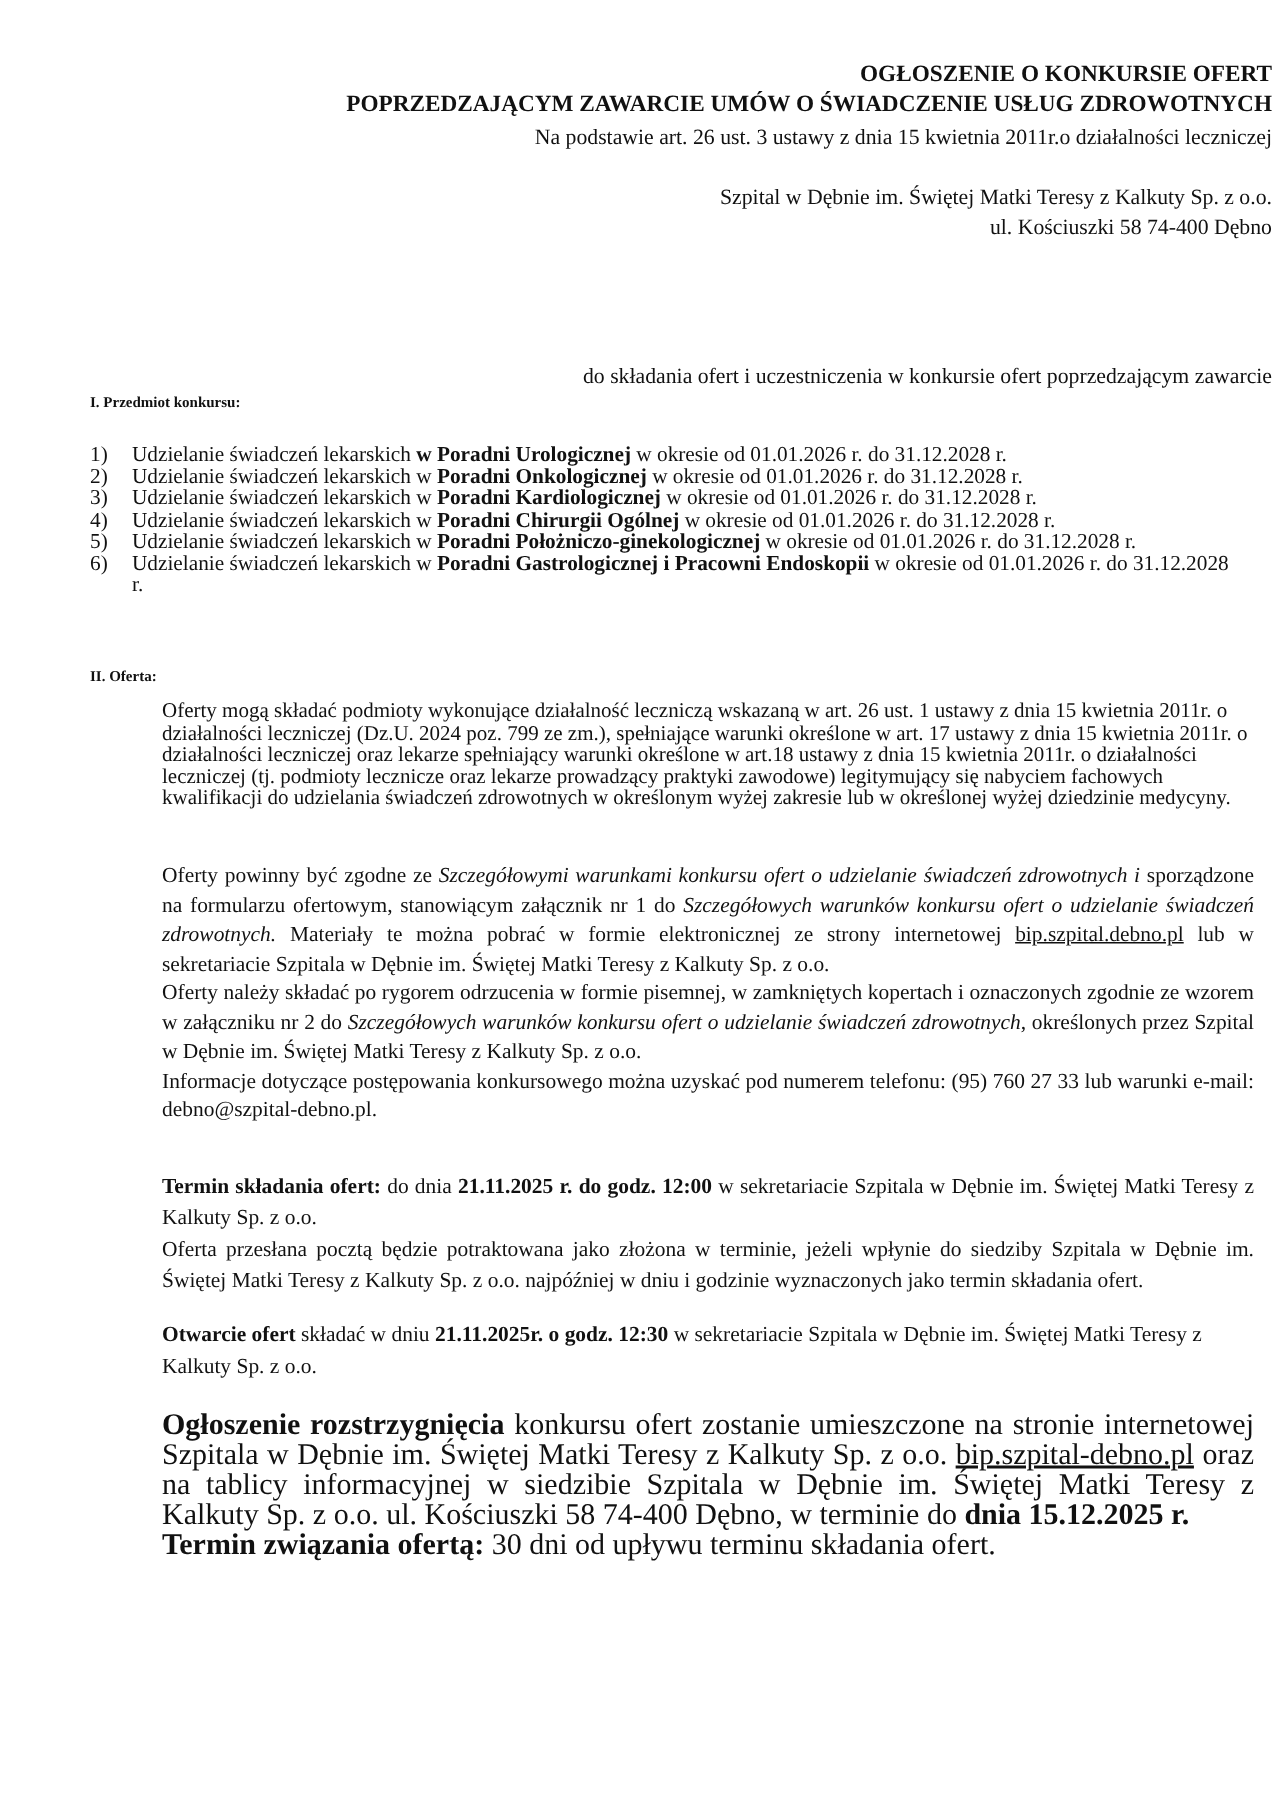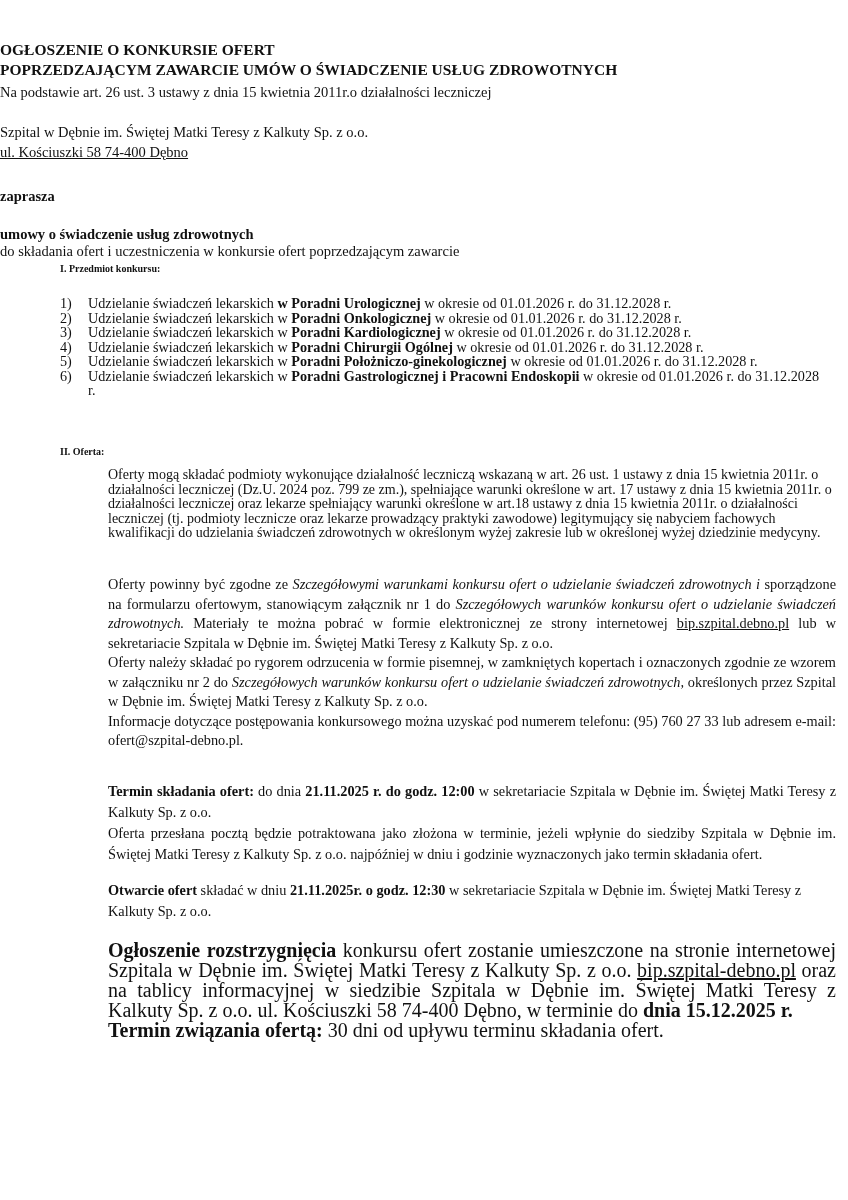--- a/index.html
+++ b/index.html
@@ -1,28 +1,28 @@
 <!DOCTYPE html>
 <html><head>
 <meta charset="utf-8">
 <style>
   html, body { margin: 0; padding: 0; background: #ffffff; }
   body { width: 848px; height: 1200px; position: relative; overflow: hidden;
          font-family: "Liberation Serif", "DejaVu Serif", serif; color: #111; }
   .page { position: absolute; left: 0; top: 0; width: 848px; height: 1200px; }
-  .hdr { position: absolute; left: 0; width: 848px; text-align: left; }
+  .hdr { position: absolute; left: 0; width: 848px; text-align: right; }
   .b { font-weight: bold; }
   .i { font-style: italic; }
   .u { text-decoration: underline; }
   .t1 { top: 41px; font-size: 15.5px; font-weight: bold; }
   .t2 { top: 61px; font-size: 15.5px; font-weight: bold; }
   .t3 { top: 84px; font-size: 14.5px; }
   .t4 { top: 104px; font-size: 14.5px; }
   .t5 { top: 124px; font-size: 14.5px; }
-  .t6 { top: 144px; font-size: 14.5px; text-decoration: underline; }
+  .t6 { top: 144px; font-size: 14.5px; }
   .inv1 { top: 188px; font-size: 14.5px; font-weight: bold; }
   .inv2 { top: 207px; font-size: 14.5px; font-weight: normal; margin-top: 36px; }
   .inv3 { top: 226px; font-size: 14.5px; font-weight: bold; }
 
   .sec-title { position: absolute; left: 60px; font-size: 10px; font-weight: bold; }
   .s1 { top: 263px; }
   .s2 { top: 446px; }
 
   .list { position: absolute; left: 60px; top: 296px; width: 760px; font-size: 14.2px; line-height: 14.5px;
           font-family: "Liberation Serif", serif; }
@@ -41,23 +41,21 @@
 <body>
 
 <div class="page">
 
   <div class="hdr t1">OGŁOSZENIE O KONKURSIE OFERT</div>
   <div class="hdr t2">POPRZEDZAJĄCYM ZAWARCIE UMÓW O ŚWIADCZENIE USŁUG ZDROWOTNYCH</div>
   <div class="hdr t3">Na podstawie art. 26 ust. 3 ustawy z dnia 15 kwietnia 2011r.o działalności leczniczej</div>
   <div class="hdr t5">Szpital w Dębnie im. Świętej Matki Teresy z Kalkuty Sp. z o.o.</div>
   <div class="hdr t6">ul. Kościuszki 58 74-400 Dębno</div>
 
-  <div class="hdr inv1">zaprasza</div>
   <div class="hdr inv2">do składania ofert i uczestniczenia w konkursie ofert poprzedzającym zawarcie</div>
-  <div class="hdr inv3">umowy o świadczenie usług zdrowotnych</div>
 
   <div class="sec-title s1">I. Przedmiot konkursu:</div>
 
   <div class="list">
     <div class="li">
       <span class="num">1)</span>
       <span class="txt"><span>Udzielanie świadczeń lekarskich </span><span class="b">w Poradni Urologicznej</span><span> w okresie od 01.01.2026 r. do 31.12.2028 r.</span></span>
     </div>
     <div class="li">
       <span class="num">2)</span>
@@ -81,21 +79,21 @@
     </div>
   </div>
 
   <div class="sec-title s2">II. Oferta:</div>
 
   <div class="par p1">Oferty mogą składać podmioty wykonujące działalność leczniczą wskazaną w art. 26 ust. 1 ustawy z dnia 15 kwietnia 2011r. o  działalności leczniczej (Dz.U. 2024 poz. 799 ze zm.), spełniające warunki określone w art. 17 ustawy z dnia 15 kwietnia 2011r. o  działalności leczniczej oraz lekarze spełniający warunki określone w art.18 ustawy z dnia 15 kwietnia 2011r. o działalności leczniczej (tj. podmioty lecznicze oraz lekarze prowadzący praktyki zawodowe) legitymujący się nabyciem fachowych kwalifikacji do udzielania świadczeń zdrowotnych w określonym wyżej zakresie lub w określonej wyżej dziedzinie medycyny.</div>
 
   <div class="par p2">
     <span>Oferty powinny być zgodne ze </span><span class="i">Szczegółowymi warunkami konkursu ofert o udzielanie świadczeń zdrowotnych i</span><span> sporządzone na formularzu ofertowym, stanowiącym załącznik nr 1 do </span><span class="i">Szczegółowych warunków konkursu ofert o udzielanie świadczeń zdrowotnych.</span><span> Materiały te można pobrać w formie elektronicznej ze strony internetowej </span><span class="u">bip.szpital.debno.pl</span><span>  lub w sekretariacie Szpitala w Dębnie im. Świętej Matki Teresy z Kalkuty Sp. z o.o.</span><br>
     <span>Oferty należy składać po rygorem odrzucenia w formie pisemnej, w zamkniętych kopertach i oznaczonych zgodnie ze wzorem w załączniku nr 2 do </span><span class="i">Szczegółowych warunków konkursu ofert o udzielanie świadczeń zdrowotnych,</span><span> określonych przez Szpital w Dębnie im. Świętej Matki Teresy z Kalkuty Sp. z o.o.</span><br>
-    <span>Informacje dotyczące postępowania konkursowego można uzyskać pod numerem telefonu: </span><span>(95) 760 27 33</span><span> lub adresem e-mail: </span><span>ofert@szpital-debno.pl.</span>
+    <span>Informacje dotyczące postępowania konkursowego można uzyskać pod numerem telefonu: </span><span>(95) 760 27 33</span><span> lub warunki e-mail: </span><span>debno@szpital-debno.pl.</span>
   </div>
 
   <div class="par p3">
     <span class="b">Termin składania ofert:</span><span> do dnia </span><span class="b">21.11.2025 r. do godz. 12:00</span><span> w sekretariacie Szpitala w Dębnie im. Świętej Matki Teresy z Kalkuty Sp. z o.o.</span><br>
     <span>Oferta przesłana pocztą będzie potraktowana jako złożona w terminie, jeżeli wpłynie do siedziby Szpitala w Dębnie im. Świętej Matki Teresy z Kalkuty Sp. z o.o. najpóźniej w dniu  i godzinie wyznaczonych jako termin składania ofert.</span>
   </div>
 
   <div class="par p5">
     <span class="b">Otwarcie ofert</span><span> składać w dniu </span><span class="b">21.11.2025r. o godz. 12:30</span><span> w sekretariacie Szpitala w Dębnie im. Świętej Matki Teresy z Kalkuty Sp. z o.o.</span>
   </div>

